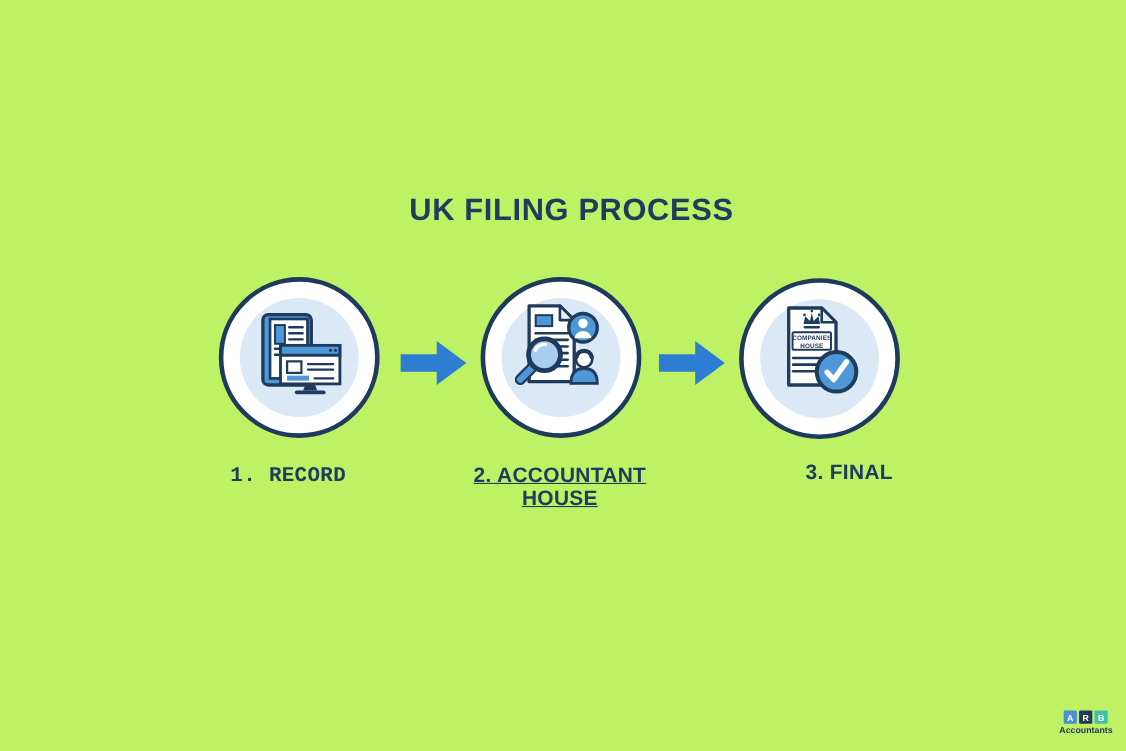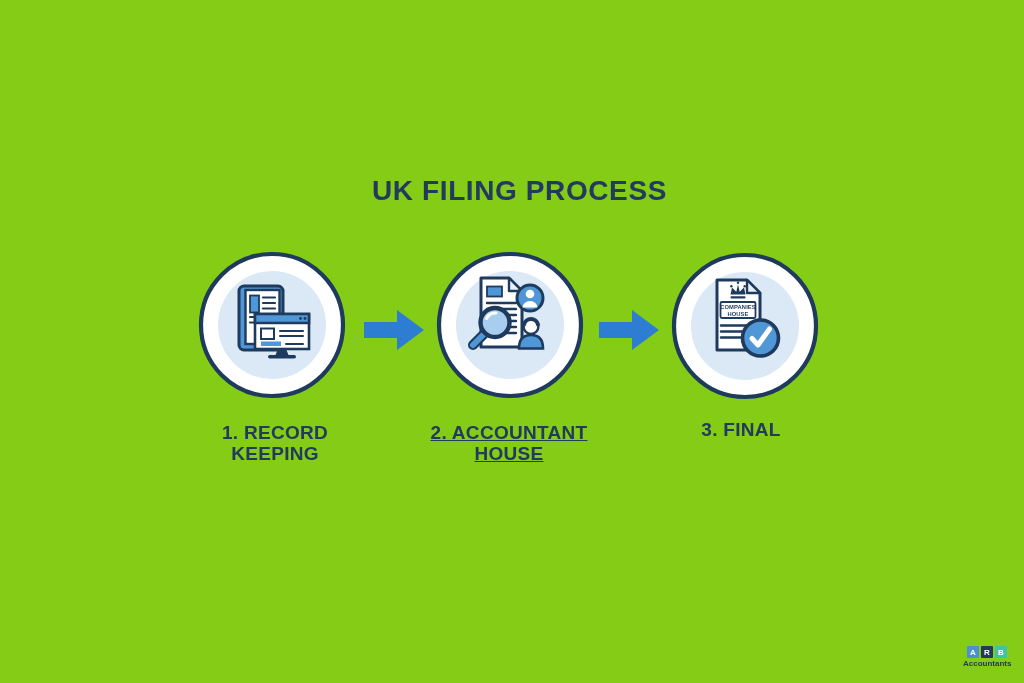--- a/index.html
+++ b/index.html
@@ -3,21 +3,21 @@
 <meta charset="utf-8">
 <style>
   html, body {
     margin: 0;
     padding: 0;
   }
   .canvas {
     position: relative;
     width: 1024px;
     height: 683px;
-    background: #84cc16;
+    background: #bef264;
     overflow: hidden;
     font-family: "Liberation Sans", sans-serif;
   }
   .title {
     position: absolute;
     left: 0;
     top: 175px;
     width: 1039px;
     text-align: center;
     font-size: 28px;
@@ -34,23 +34,23 @@
   .step-label {
     position: absolute;
     width: 220px;
     text-align: center;
     font-size: 19px;
     font-weight: bold;
     line-height: 21px;
     letter-spacing: 0.3px;
     color: #213a5e;
   }
-  .label-1 { left: 165px; top: 422px; }
+  .label-1 { left: 152px; top: 422px; font-family: Liberation Mono, monospace; }
   .label-2 { left: 399px; top: 422px; text-decoration: underline; }
-  .label-3 { left: 631px; top: 419px; }
+  .label-3 { left: 662px; top: 419px; }
 
   .doc-label {
     font-family: "Liberation Sans", sans-serif;
     font-weight: bold;
     font-size: 5.8px;
     fill: #1e3a5c;
     text-anchor: middle;
     letter-spacing: 0.1px;
   }
 
@@ -182,21 +182,20 @@
         <line x1="51" y1="80.5" x2="79" y2="80.5"></line>
         <line x1="51" y1="86.5" x2="71" y2="86.5"></line>
       </g>
       <circle cx="90.5" cy="87" r="18" fill="#4f97d6" stroke="#1e3a5c" stroke-width="3.6"></circle>
       <path d="M82 87.5 l6 6.5 l11.5 -16" fill="none" stroke="#ffffff" stroke-width="5" stroke-linecap="round" stroke-linejoin="round"></path>
     </g>
   </svg>
 
   <div class="step-label label-1">
     <div>1. RECORD</div>
-    <div>KEEPING</div>
   </div>
   <div class="step-label label-2">
     <div>2. ACCOUNTANT</div>
     <div>HOUSE</div>
   </div>
   <div class="step-label label-3">
     <div>3. FINAL</div>
   </div>
 
   <div class="logo">

